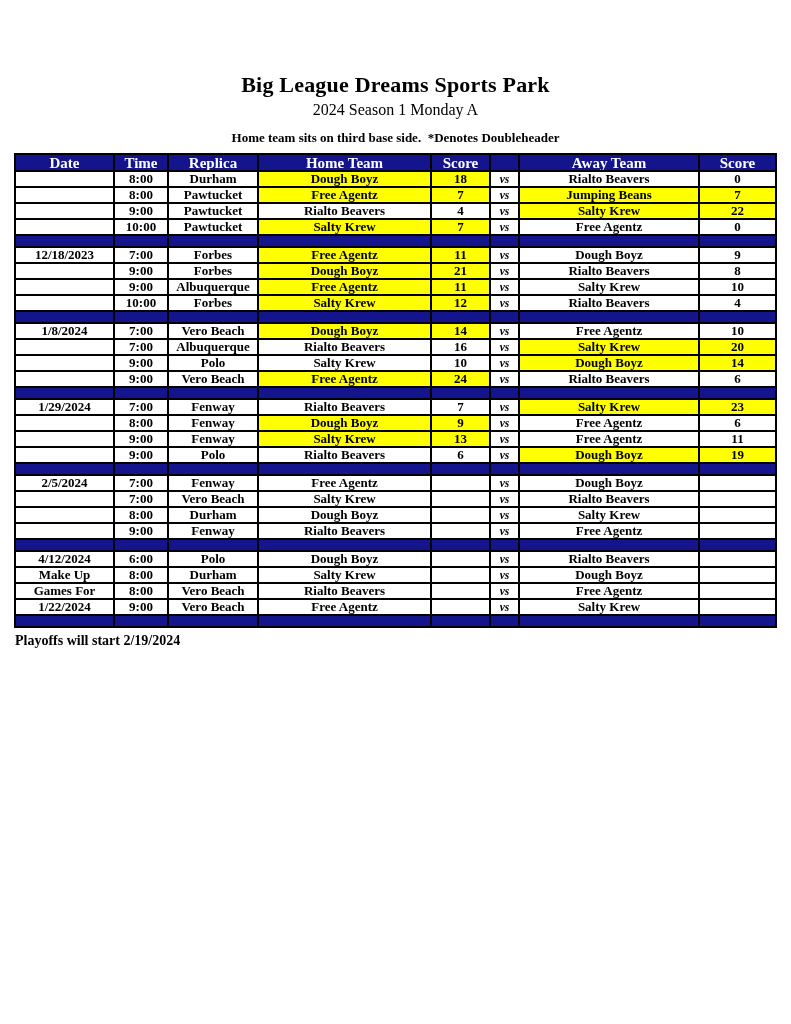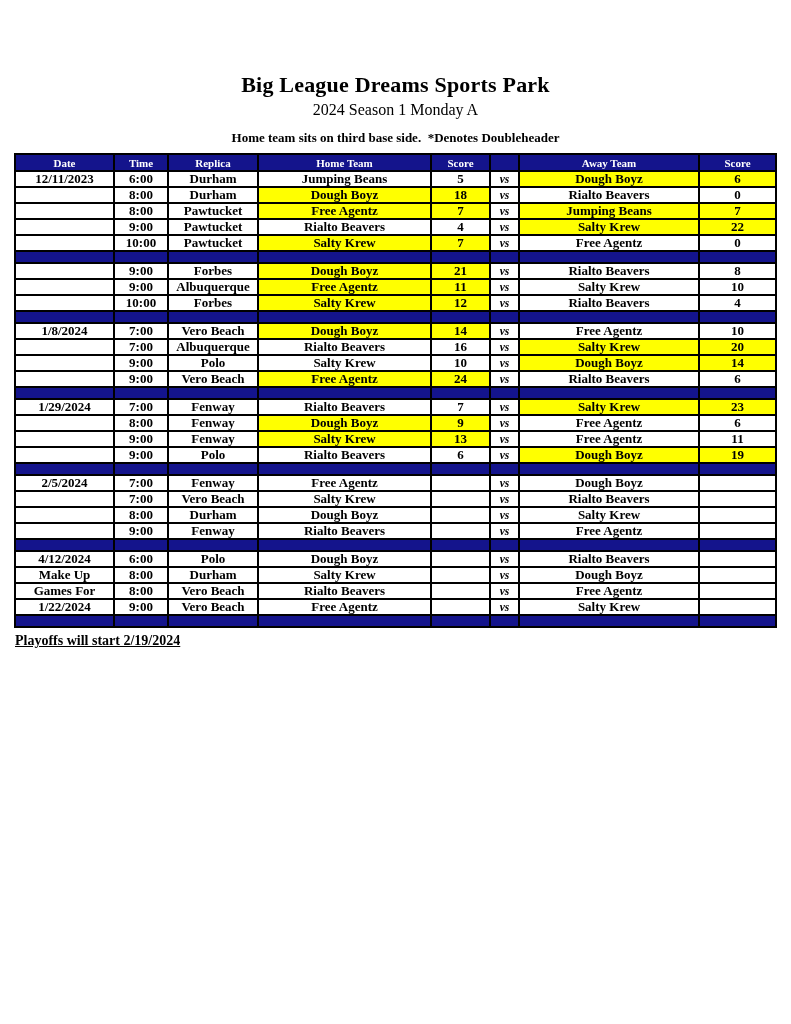--- a/index.html
+++ b/index.html
@@ -36,30 +36,30 @@
     border:2px solid var(--ink);
   }
   .schedule th,.schedule td{
     border:2px solid var(--ink);
     text-align:center;vertical-align:middle;
     font-weight:bold;font-size:13px;line-height:14px;
     height:16px;padding:0 2px;
     overflow:hidden;white-space:nowrap;
   }
   .schedule thead th{
-    background:var(--navy);color:#ffffff;font-size:11px;height:17px;
+    background:var(--navy);color:#ffffff;font-size:15px;height:17px;
   }
   .schedule td.sep{
     background:var(--navy);height:12px;line-height:10px;
   }
   .schedule td.c-vs{font-style:italic;font-size:11.5px;}
   .schedule td.hl{background:var(--yellow);}
   .footer-note{
     margin:4px 0 0 15px;
-    font-size:14px;font-weight:bold;line-height:17px;text-decoration:underline;
+    font-size:14px;font-weight:bold;line-height:17px;
   }
 </style>
 </head>
 <body>
 
 <div class="page">
   <div class="header-block">
     <div class="title">Big League Dreams Sports Park</div>
     <div class="subtitle">2024 Season 1 Monday A</div>
     <div class="note">Home team sits on third base side.  *Denotes Doubleheader</div>
@@ -83,30 +83,20 @@
         <th>Replica</th>
         <th>Home Team</th>
         <th>Score</th>
         <th></th>
         <th>Away Team</th>
         <th>Score</th>
       </tr>
     </thead>
     <tbody>
         <tr class="game-row">
-          <td class="c-date">12/11/2023</td>
-          <td class="c-time">6:00</td>
-          <td class="c-replica">Durham</td>
-          <td class="c-home">Jumping Beans</td>
-          <td class="c-score">5</td>
-          <td class="c-vs">vs</td>
-          <td class="c-away hl">Dough Boyz</td>
-          <td class="c-score2 hl">6</td>
-        </tr>
-        <tr class="game-row">
           <td class="c-date"></td>
           <td class="c-time">8:00</td>
           <td class="c-replica">Durham</td>
           <td class="c-home hl">Dough Boyz</td>
           <td class="c-score hl">18</td>
           <td class="c-vs">vs</td>
           <td class="c-away">Rialto Beavers</td>
           <td class="c-score2">0</td>
         </tr>
         <tr class="game-row">
@@ -141,20 +131,30 @@
         </tr>
         <tr class="sep-row">
           <td class="sep"></td>
           <td class="sep"></td>
           <td class="sep"></td>
           <td class="sep"></td>
           <td class="sep"></td>
           <td class="sep"></td>
           <td class="sep"></td>
           <td class="sep"></td>
+        </tr>
+        <tr class="game-row">
+          <td class="c-date">12/18/2023</td>
+          <td class="c-time">7:00</td>
+          <td class="c-replica">Forbes</td>
+          <td class="c-home hl">Free Agentz</td>
+          <td class="c-score hl">11</td>
+          <td class="c-vs">vs</td>
+          <td class="c-away">Dough Boyz</td>
+          <td class="c-score2">9</td>
         </tr>
         <tr class="game-row">
           <td class="c-date"></td>
           <td class="c-time">9:00</td>
           <td class="c-replica">Forbes</td>
           <td class="c-home hl">Dough Boyz</td>
           <td class="c-score hl">21</td>
           <td class="c-vs">vs</td>
           <td class="c-away">Rialto Beavers</td>
           <td class="c-score2">8</td>

